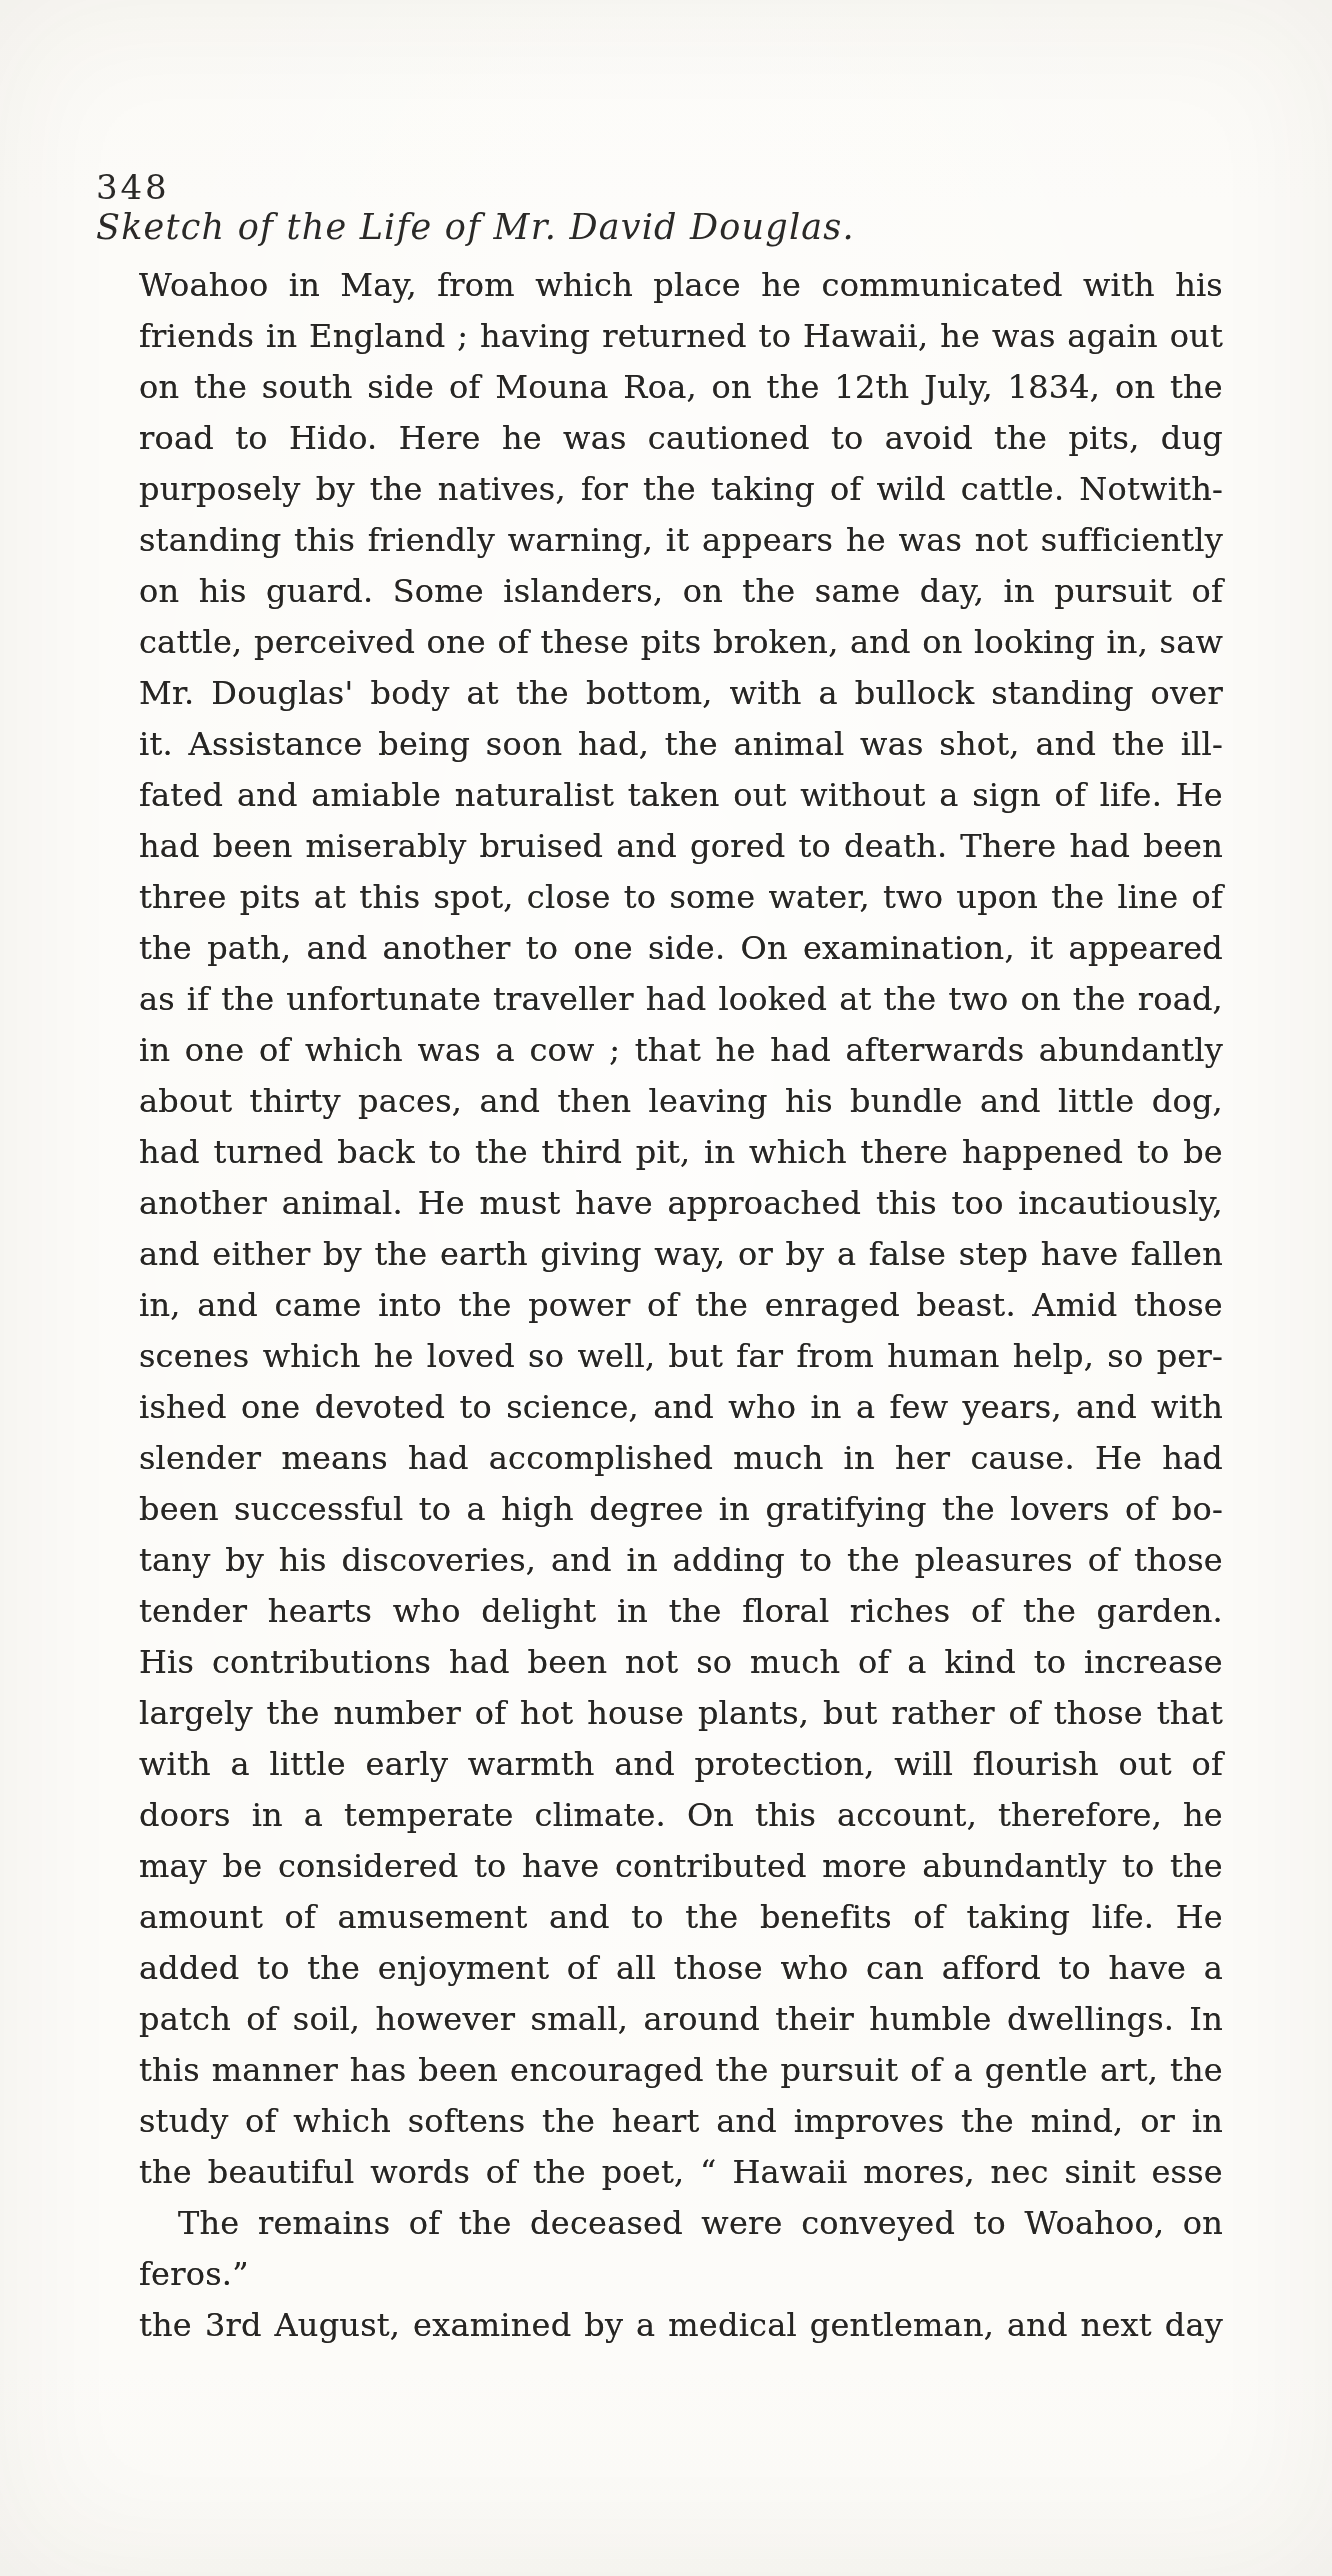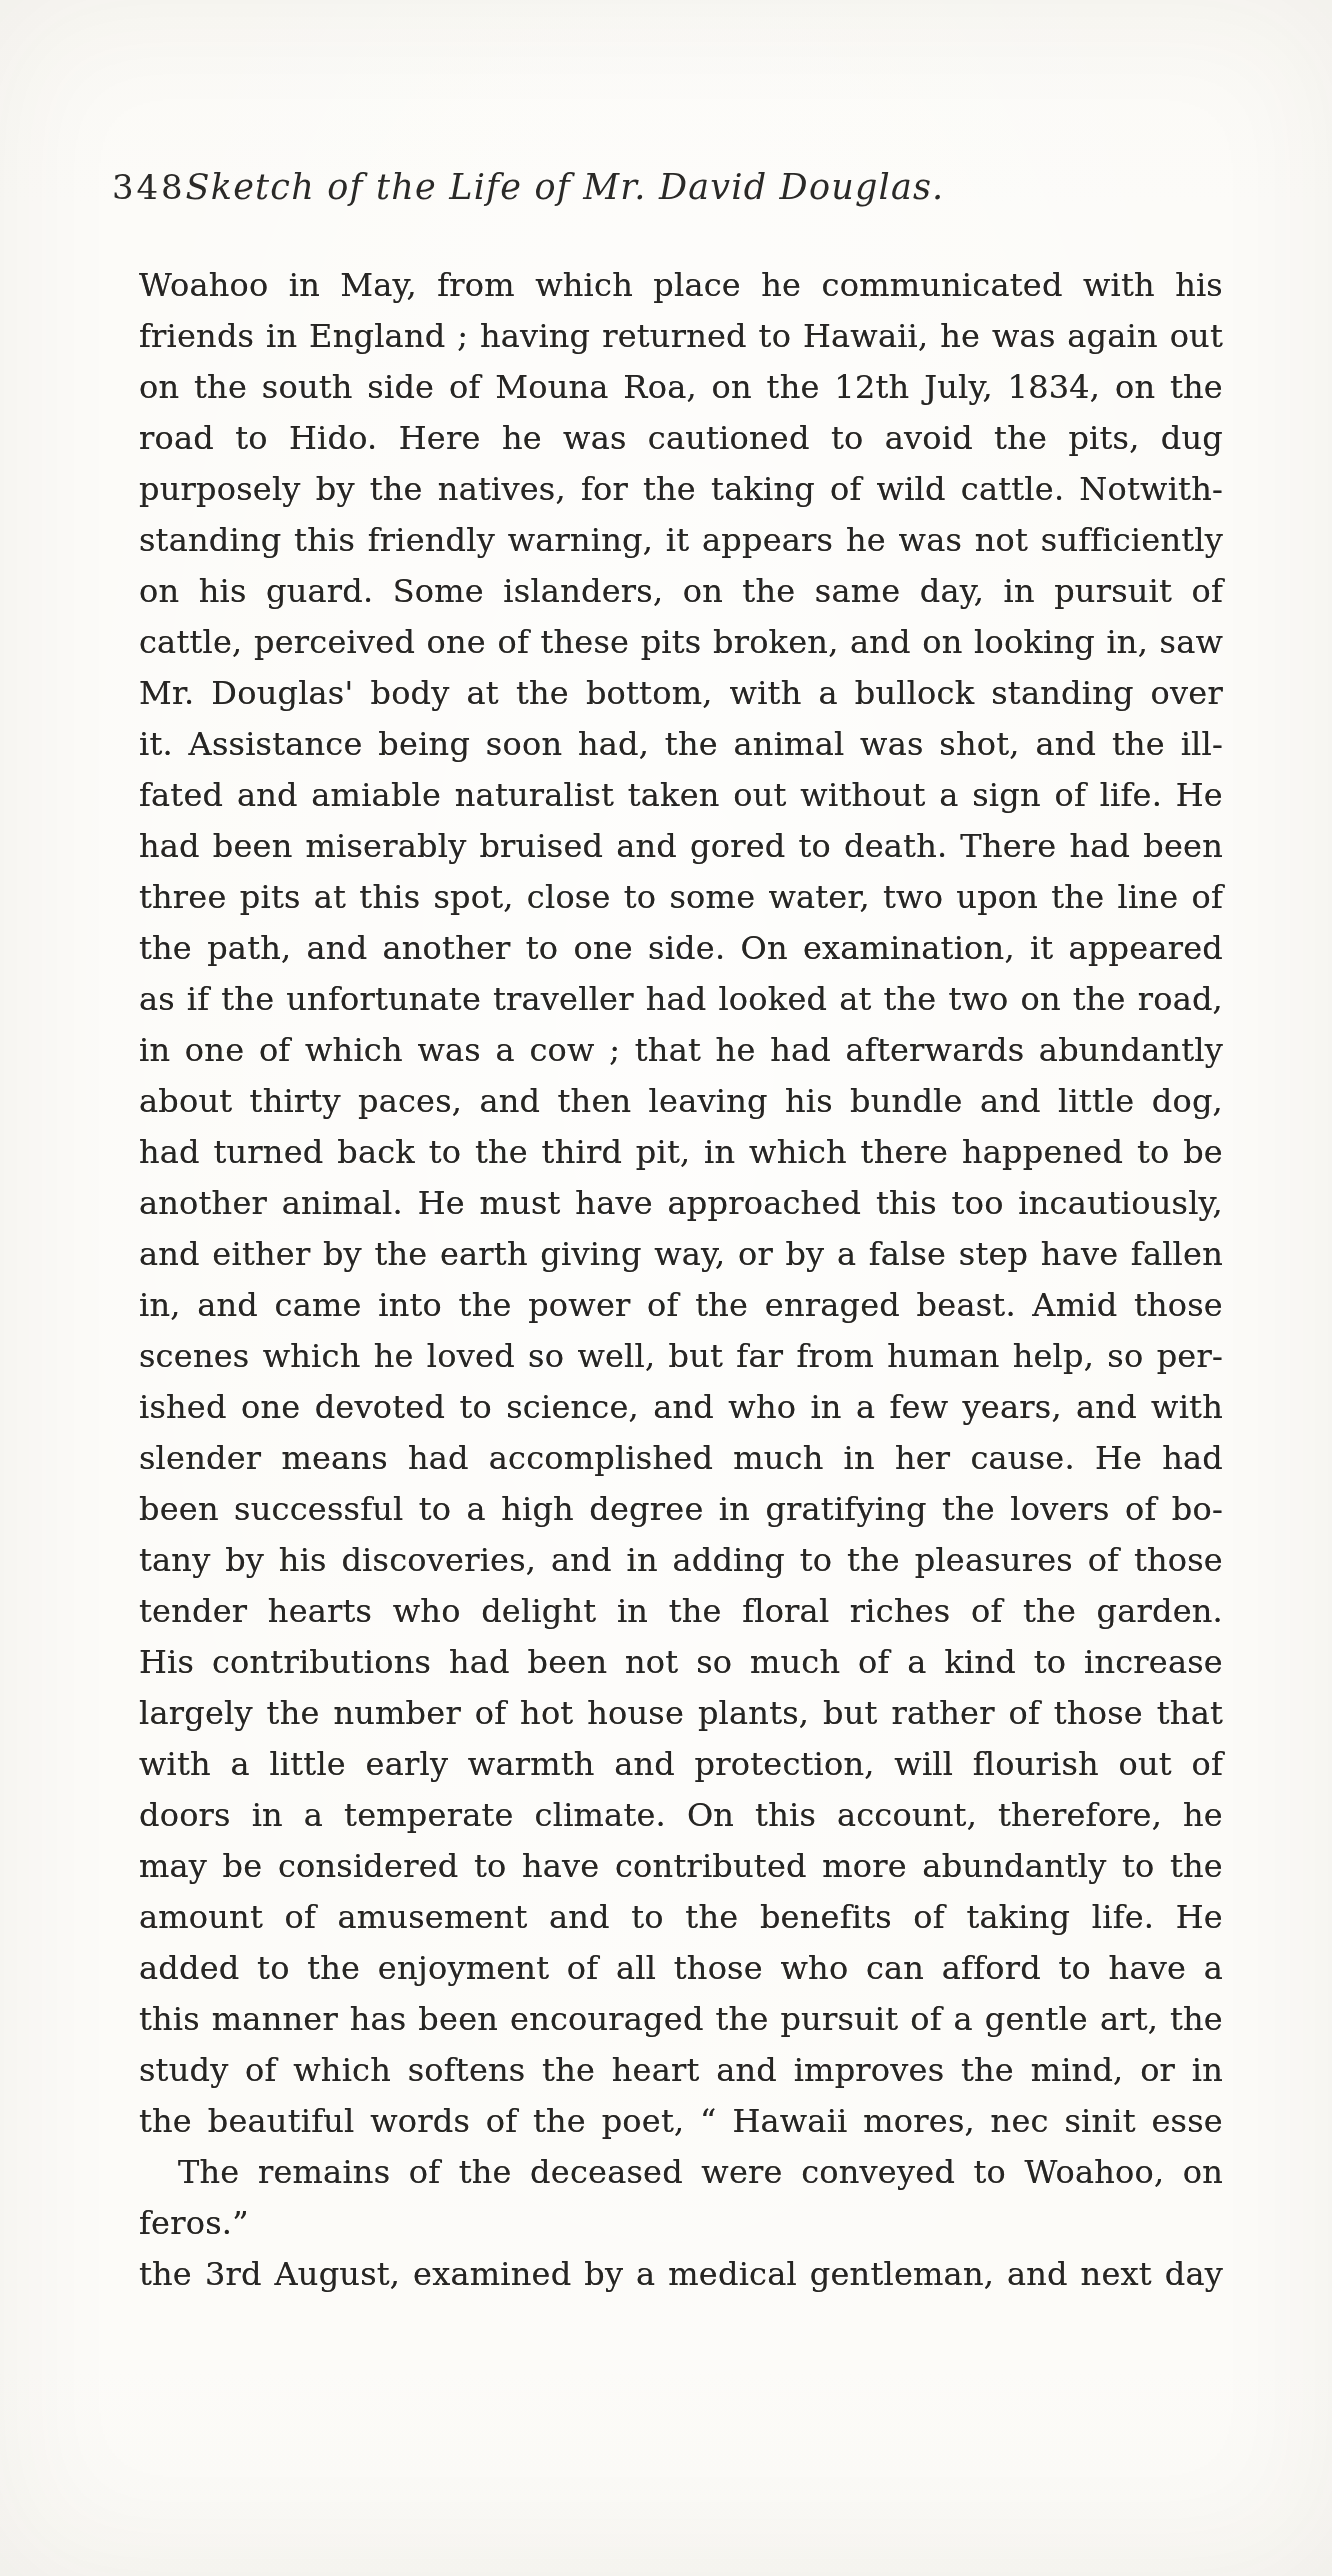--- a/index.html
+++ b/index.html
@@ -17,25 +17,26 @@
       radial-gradient(ellipse at 50% 40%, rgba(255,255,255,0.6), rgba(0,0,0,0) 70%),
       linear-gradient(180deg, #fbfaf6 0%, #fcfbf8 8%, #fcfbf8 92%, #faf9f5 100%);
     box-shadow: inset 0 0 136px rgba(60,55,40,0.06);
     font-family: "DejaVu Serif", "Liberation Serif", serif;
     color: #262523;
     overflow: hidden;
   }
   .running-head {
     position: absolute;
     top: 167px;
-    left: 112px;
+    left: 96px;
     right: 109px;
     display: flex;
     align-items: baseline;
     white-space: nowrap;
+    flex-direction: column;
   }
   .pagenum {
     font-size: 34px;
     letter-spacing: 2.9px;
     color: #2a2927;
   }
   .running-title {
     font-style: italic;
     font-size: 35px;
     letter-spacing: 1.2px;
@@ -101,20 +102,21 @@
       <div class="line">been successful to a high degree in gratifying the lovers of bo-</div>
       <div class="line">tany by his discoveries, and in adding to the pleasures of those</div>
       <div class="line">tender hearts who delight in the floral riches of the garden.</div>
       <div class="line">His contributions had been not so much of a kind to increase</div>
       <div class="line">largely the number of hot house plants, but rather of those that</div>
       <div class="line">with a little early warmth and protection, will flourish out of</div>
       <div class="line">doors in a temperate climate.  On this account, therefore, he</div>
       <div class="line">may be considered to have contributed more abundantly to the</div>
       <div class="line">amount of amusement and to the benefits of taking life.  He</div>
       <div class="line">added to the enjoyment of all those who can afford to have a</div>
+      <div class="line">patch of soil, however small, around their humble dwellings.  In</div>
       <div class="line">this manner has been encouraged the pursuit of a gentle art, the</div>
       <div class="line">study of which softens the heart and improves the mind, or in</div>
       <div class="line">the beautiful words of the poet, “ Hawaii mores, nec sinit esse</div>
       <div class="line indent">The remains of the deceased were conveyed to Woahoo, on</div>
       <div class="line endline">feros.”</div>
       <div class="line">the 3rd August, examined by a medical gentleman, and next day</div>
     </main>
 </div>
 
 

